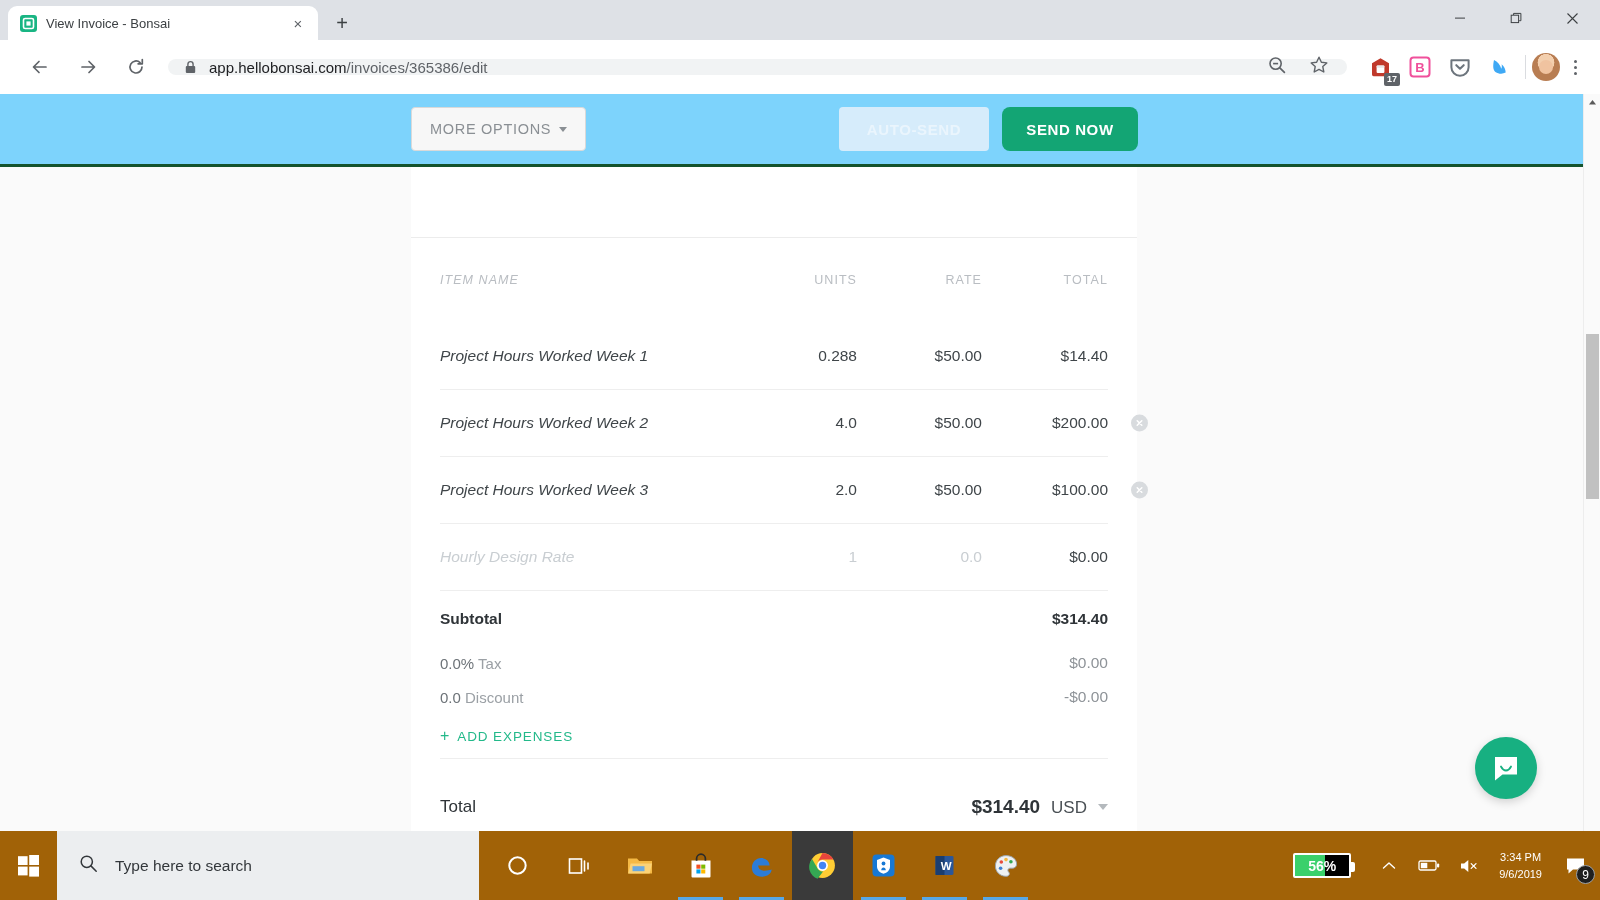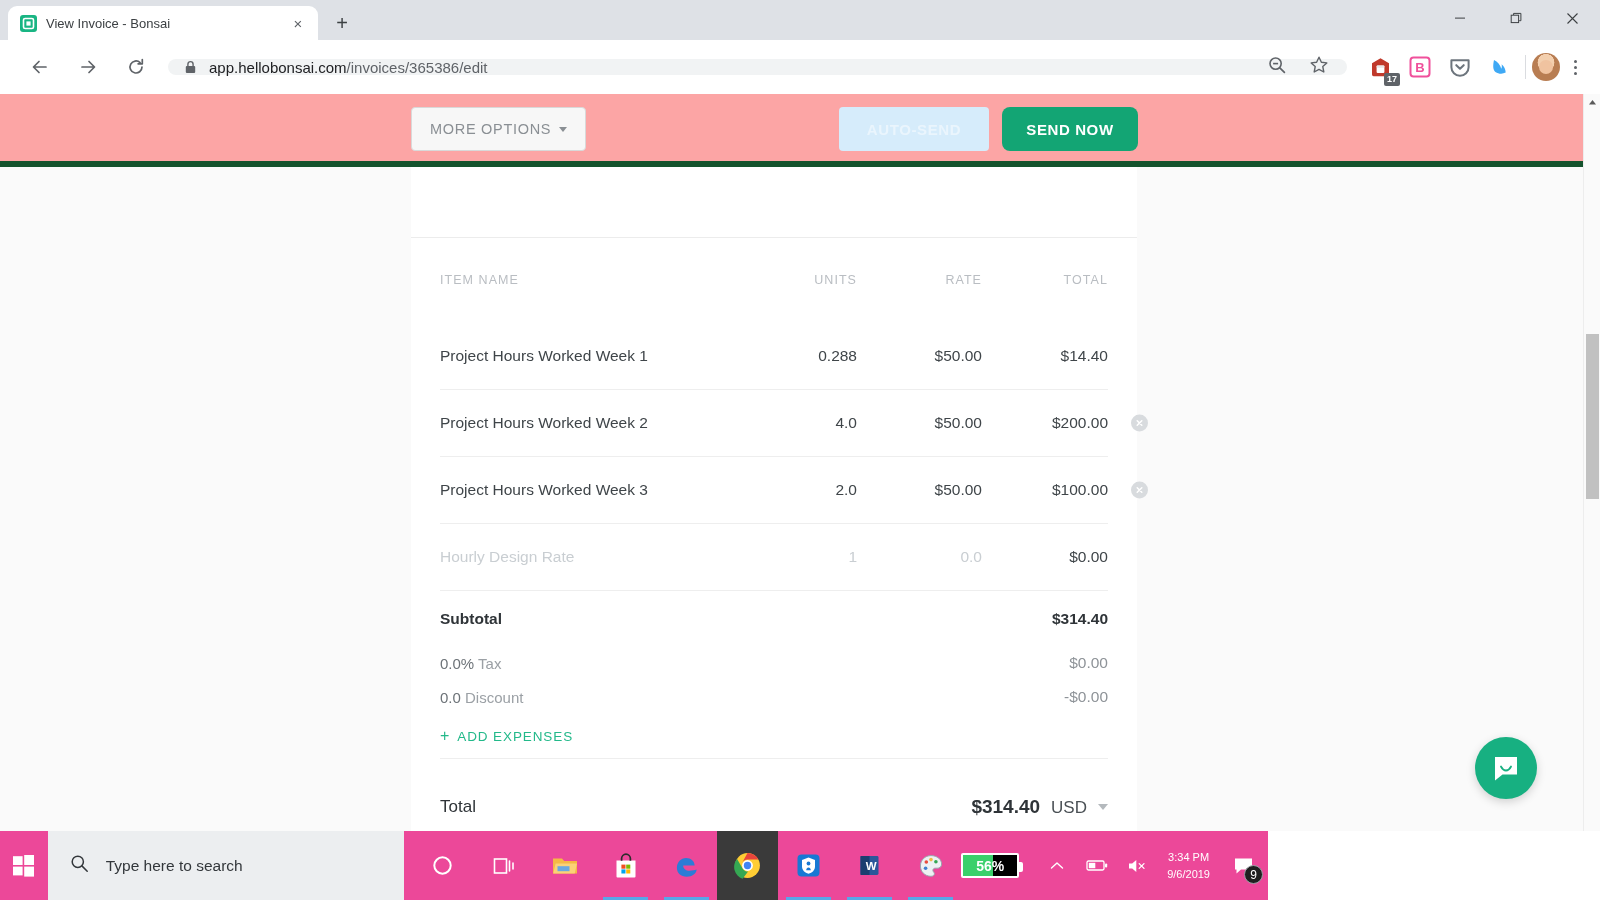--- a/index.html
+++ b/index.html
@@ -77,21 +77,21 @@
     border-radius: 50%; background: #f0c3a0;
   }
   .menu-dots { width: 30px; height: 30px; display: flex; flex-direction: column; align-items: center; justify-content: center; gap: 3px; }
   .menu-dots i { width: 3px; height: 3px; border-radius: 50%; background: #5f6368; display: block; }
 
   
   .viewport { position: relative; width: 1600px; height: 737px; background: #fff; overflow: hidden; }
   .page { position: absolute; left: 0; top: 0; width: 1583px; height: 737px; background: #fff; }
 
   .actionbar {
-    height: 73px; background: #fca5a5; border-bottom: 6px solid #14532d;
+    height: 73px; background: #7dd3fc; border-bottom: 3px solid #14532d;
     display: flex; align-items: center; position: relative;
   }
   .btn-more {
     position: absolute; left: 411px; top: 13px;
     height: 44px; padding: 0 18px;
     border: 1px solid #d9d9d9; border-radius: 4px; background: #f7f7f7;
     color: #8a8f94; font-size: 14.5px; letter-spacing: .7px; font-weight: 400;
     display: flex; align-items: center; gap: 8px;
   }
   .caret { width: 0; height: 0; border-left: 4.5px solid transparent; border-right: 4.5px solid transparent; border-top: 5px solid #8a8f94; }
@@ -115,21 +115,21 @@
   }
   .card-top-pad { height: 71px; border-bottom: 1px solid #ececec; }
 
   
   .items { padding: 0 29px; }
   .thead { display: flex; align-items: center; height: 84px; }
   .th {
     font-size: 12.5px; letter-spacing: 1.05px; color: #b9bdc2; font-weight: 400;
     text-transform: uppercase;
   }
-  .col-name { flex: 1 1 auto; }
+  .col-name { flex: 1 1 auto; font-style: italic; }
   .col-units { width: 128px; text-align: right; }
   .col-rate  { width: 125px; text-align: right; }
   .col-total { width: 126px; text-align: right; }
   .trow {
     display: flex; align-items: center; height: 67px;
     border-top: 1px solid #eeeeee; position: relative;
   }
   .trow.first { border-top: none; }
   .td { font-size: 15.5px; color: #3f4549; }
   .trow.placeholder .td { color: #c9ced2; }
@@ -173,21 +173,21 @@
     display: flex; align-items: center; justify-content: center;
     box-shadow: 0 3px 10px rgba(0,0,0,.17);
   }
 
   
   .vscroll { position: absolute; right: 0; top: 0; width: 17px; height: 737px; background: #fafafa; border-left: 1px solid #ededed; }
   .sb-arrow { width: 17px; height: 17px; display: flex; align-items: center; justify-content: center; }
   .sb-thumb { position: absolute; left: 2px; width: 13px; top: 240px; height: 165px; background: #c1c1c1; border-radius: 0; }
 
   
-  .taskbar { width: 1268px; height: 69px; background: #ec4899; display: flex; align-items: center; }
+  .taskbar { width: 1600px; height: 69px; background: #a16207; display: flex; align-items: center; }
   .startbtn { width: 57px; height: 69px; display: flex; align-items: center; justify-content: center; }
   .searchbox {
     width: 422px; height: 69px; background: #eceef0;
     display: flex; align-items: center; padding-left: 22px; gap: 17px;
   }
   .searchbox .ph { font-size: 15.5px; color: #33373b; }
   .tb-apps { display: flex; align-items: center; margin-left: 8px; }
   .tb-app {
     width: 61px; height: 69px; display: flex; align-items: center; justify-content: center;
     position: relative;

